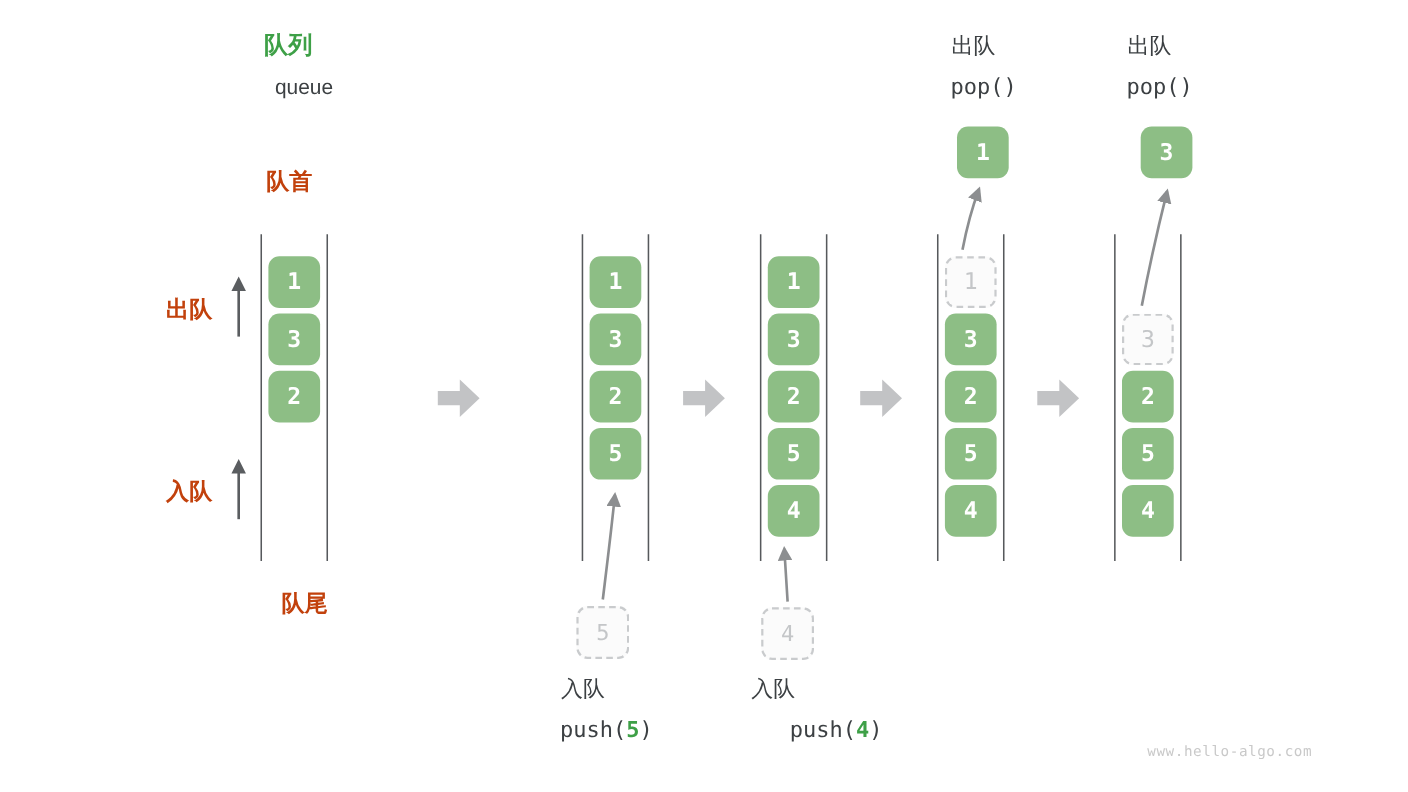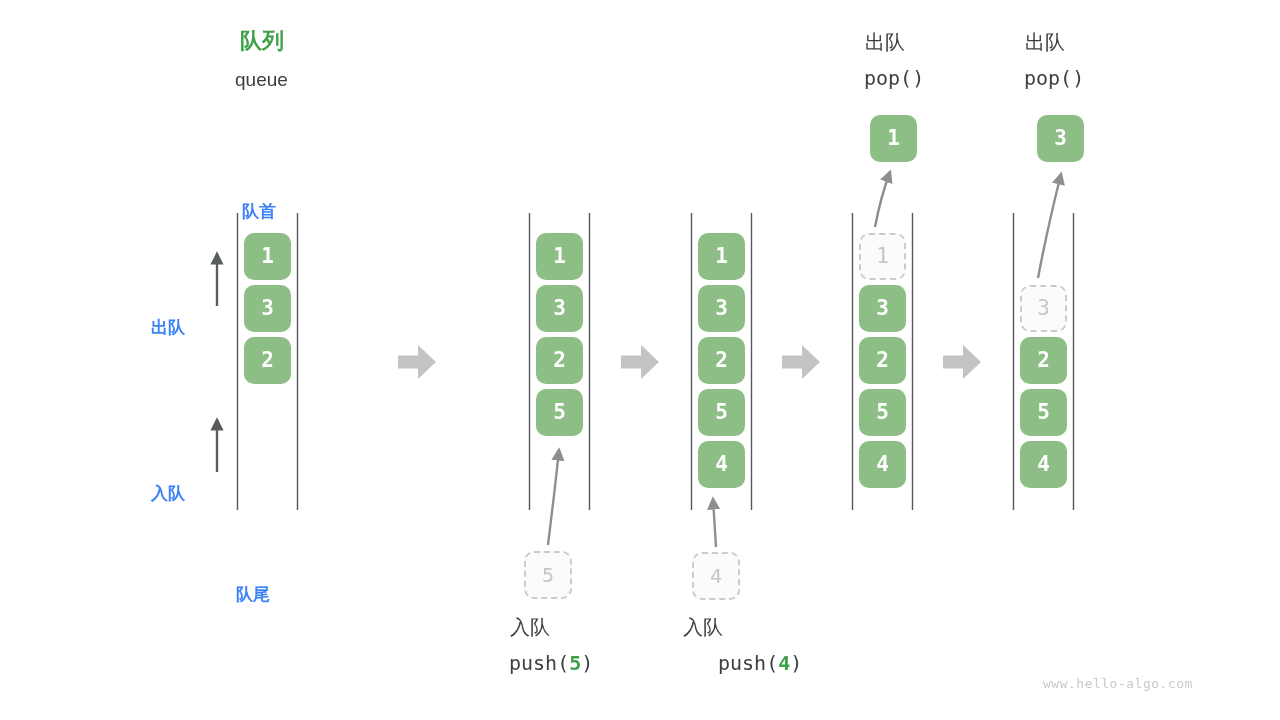--- a/index.html
+++ b/index.html
@@ -17,22 +17,22 @@
   .box.ghost{
     background:#FBFBFB;border:2px dashed #C9CBCD;color:#C4C6C8;font-weight:normal;
   }
   .ghost-below{
     width:48px;height:48px;border-radius:10px;background:#FBFBFB;
     border:2px dashed #C9CBCD;color:#C4C6C8;box-sizing:border-box;
     font-family:"DejaVu Sans Mono",monospace;font-size:20px;
     display:flex;align-items:center;justify-content:center;
   }
   .title-zh{font-size:22px;font-weight:bold;color:#3EA047;}
-  .title-en{font-size:19px;color:#3C4043;}
-  .zh-bold{font-size:17px;font-weight:bold;color:#3b82f6;margin-top:48px;}
+  .title-en{font-size:19px;color:#3C4043;margin-left:15px;}
+  .zh-bold{font-size:21px;font-weight:bold;color:#c2410c;}
   .zh{font-size:20px;color:#3C4043;}
   .code{font-family:"DejaVu Sans Mono",monospace;font-size:20px;color:#3C4043;}
   .code .g{color:#3EA047;font-weight:bold;}
   .wm{font-family:"DejaVu Sans Mono",monospace;font-size:13px;color:#C9C9C9;letter-spacing:0.5px;}
 </style>
 </head>
 <body>
 
 <div class="canvas">
 
@@ -72,21 +72,21 @@
     <path d="M548,545 C552,512 556,480 559,450" stroke="#8C8E90" stroke-width="2.4" fill="none" marker-end="url(#ah-gray)"></path>
     <path d="M716,547 C715,531 714,515 713,499" stroke="#8C8E90" stroke-width="2.4" fill="none" marker-end="url(#ah-gray)"></path>
     <path d="M875,227 C879,206 884,188 890,172" stroke="#8C8E90" stroke-width="2.4" fill="none" marker-end="url(#ah-gray)"></path>
     <path d="M1038,278 C1045,241 1053,206 1061,174" stroke="#8C8E90" stroke-width="2.4" fill="none" marker-end="url(#ah-gray)"></path>
   </svg>
 
   <div class="pos title-zh" style="left:240px;top:28px">队列</div>
   <div class="pos title-en" style="left:235px;top:69px">queue</div>
 
   <div class="pos zh-bold" style="left:242px;top:154px">队首</div>
-  <div class="pos zh-bold" style="left:236px;top:537px">队尾</div>
+  <div class="pos zh-bold" style="left:256px;top:537px">队尾</div>
   <div class="pos zh-bold" style="left:151px;top:270px">出队</div>
   <div class="pos zh-bold" style="left:151px;top:436px">入队</div>
 
   <div class="pos box" style="left:244px;top:233px">1</div>
   <div class="pos box" style="left:244px;top:285px">3</div>
   <div class="pos box" style="left:244px;top:337px">2</div>
 
   <div class="pos box" style="left:536px;top:233px">1</div>
   <div class="pos box" style="left:536px;top:285px">3</div>
   <div class="pos box" style="left:536px;top:337px">2</div>

